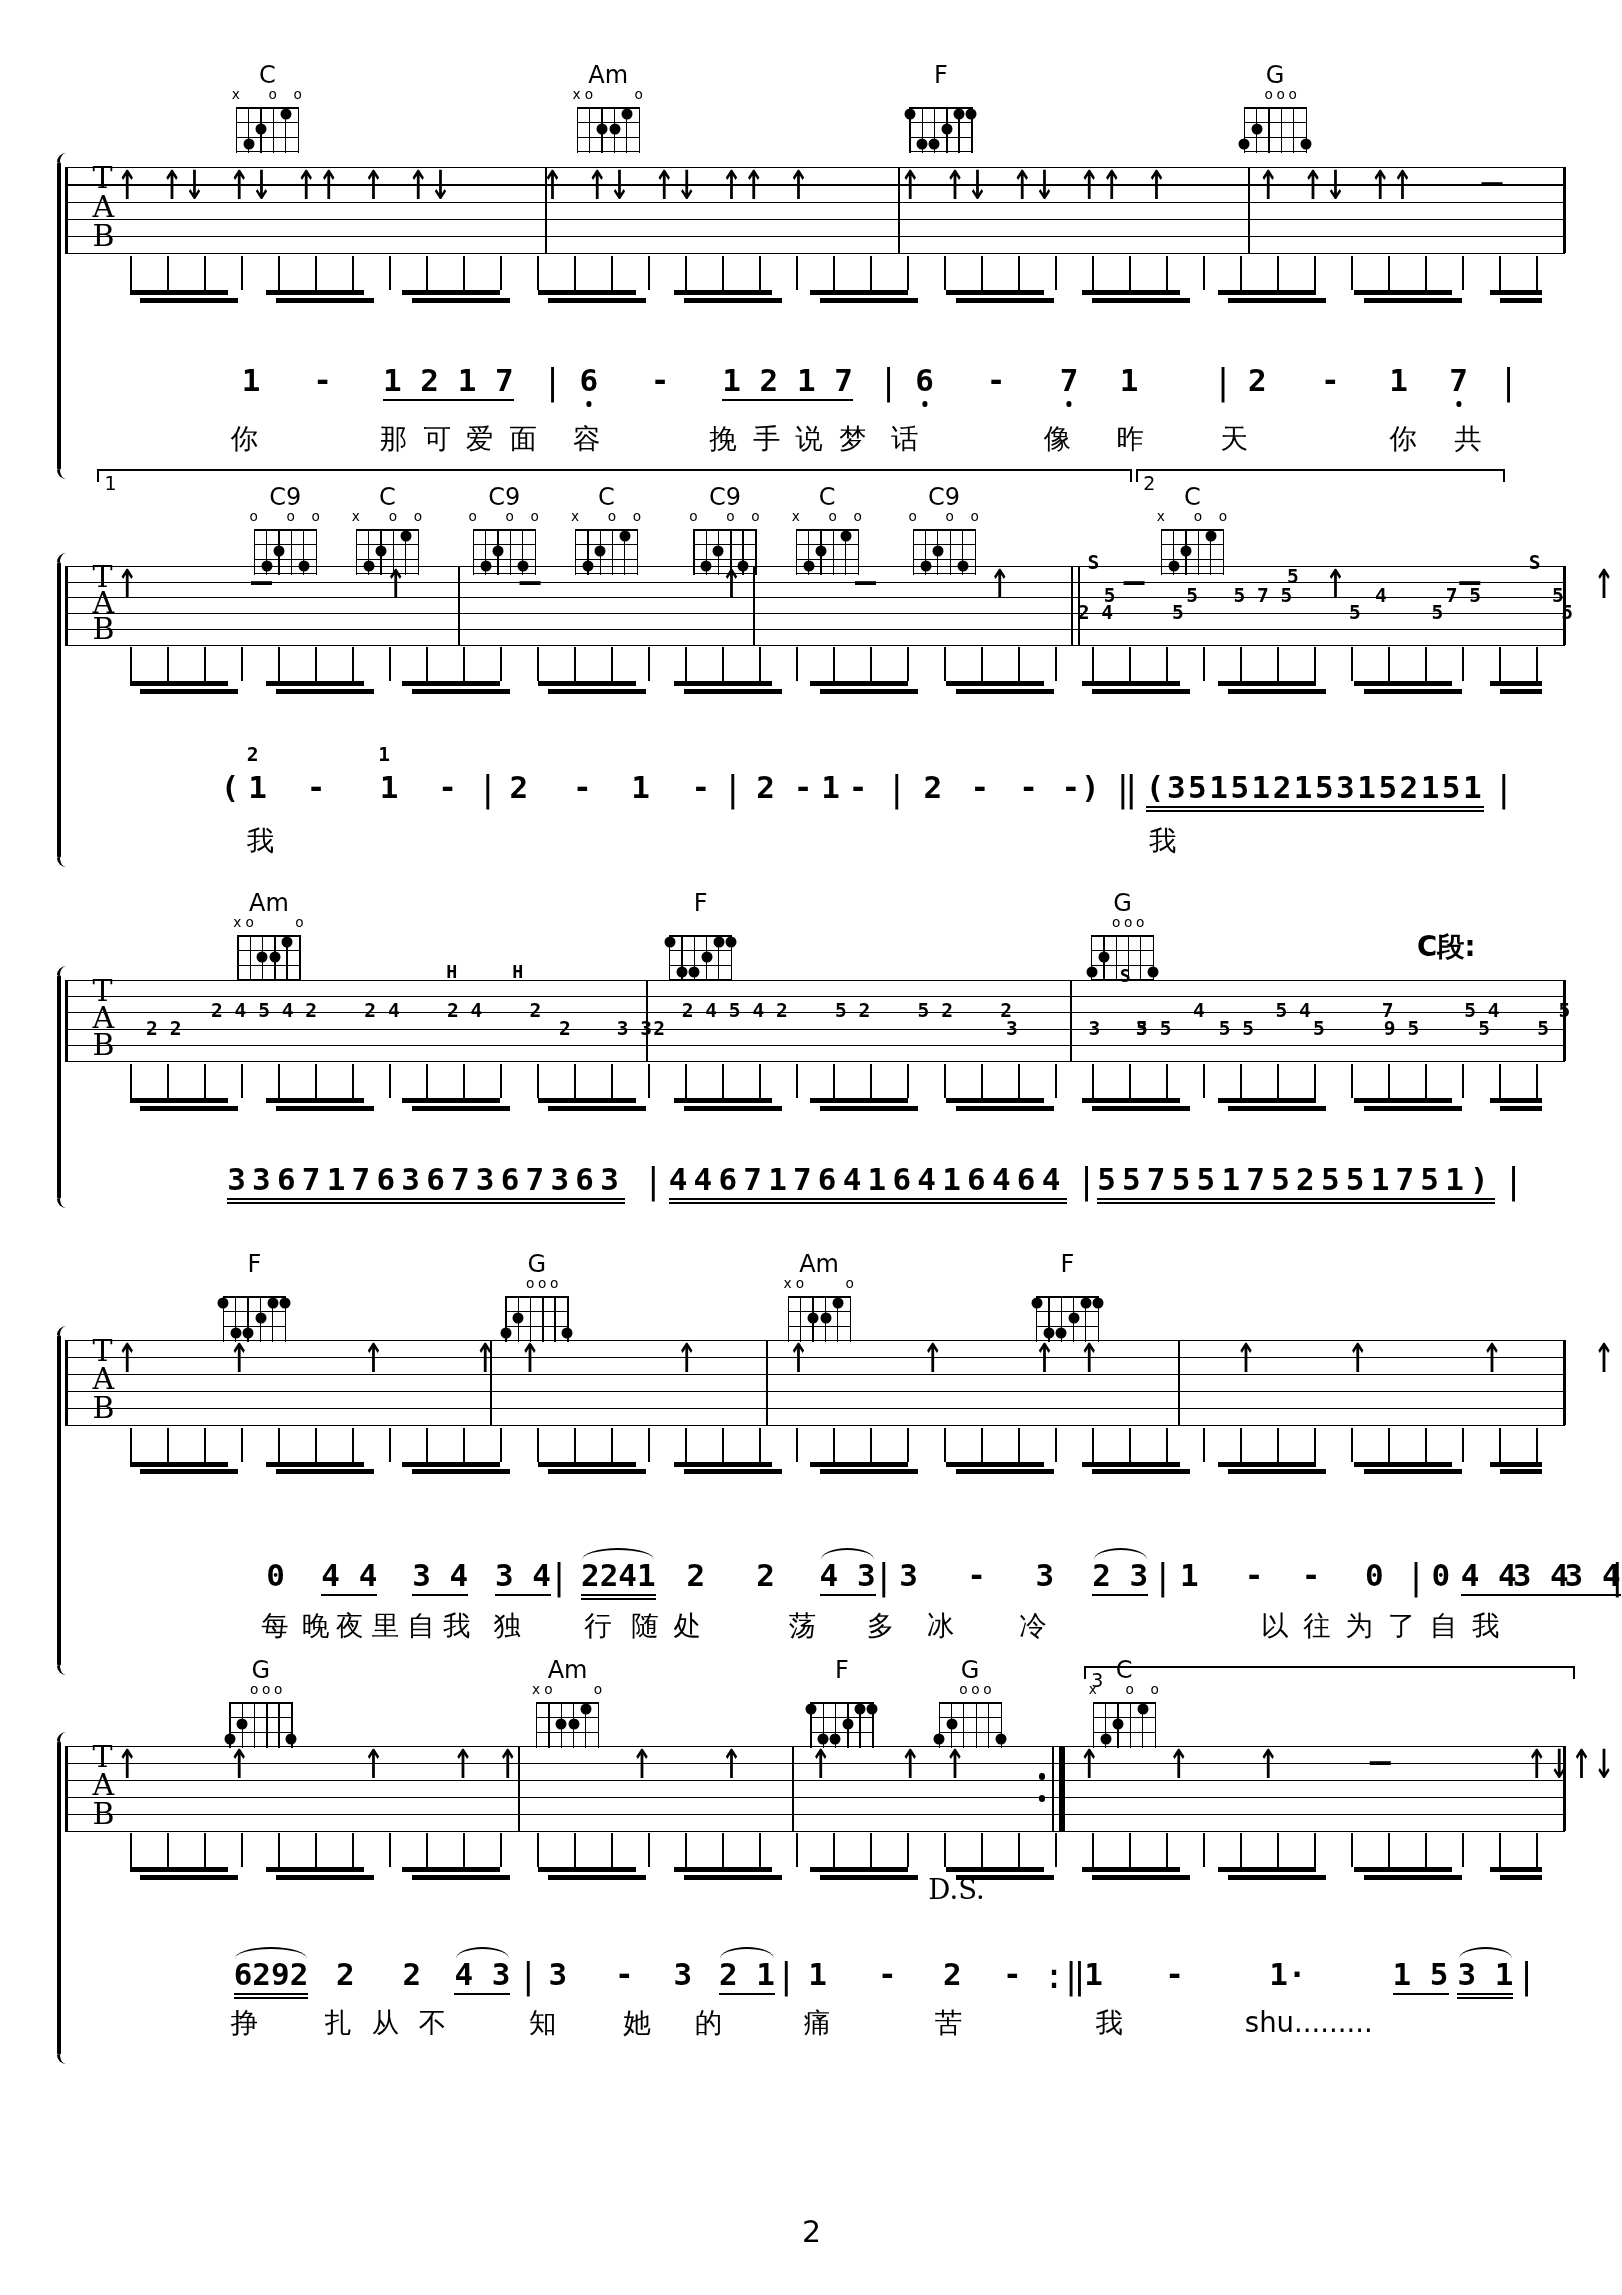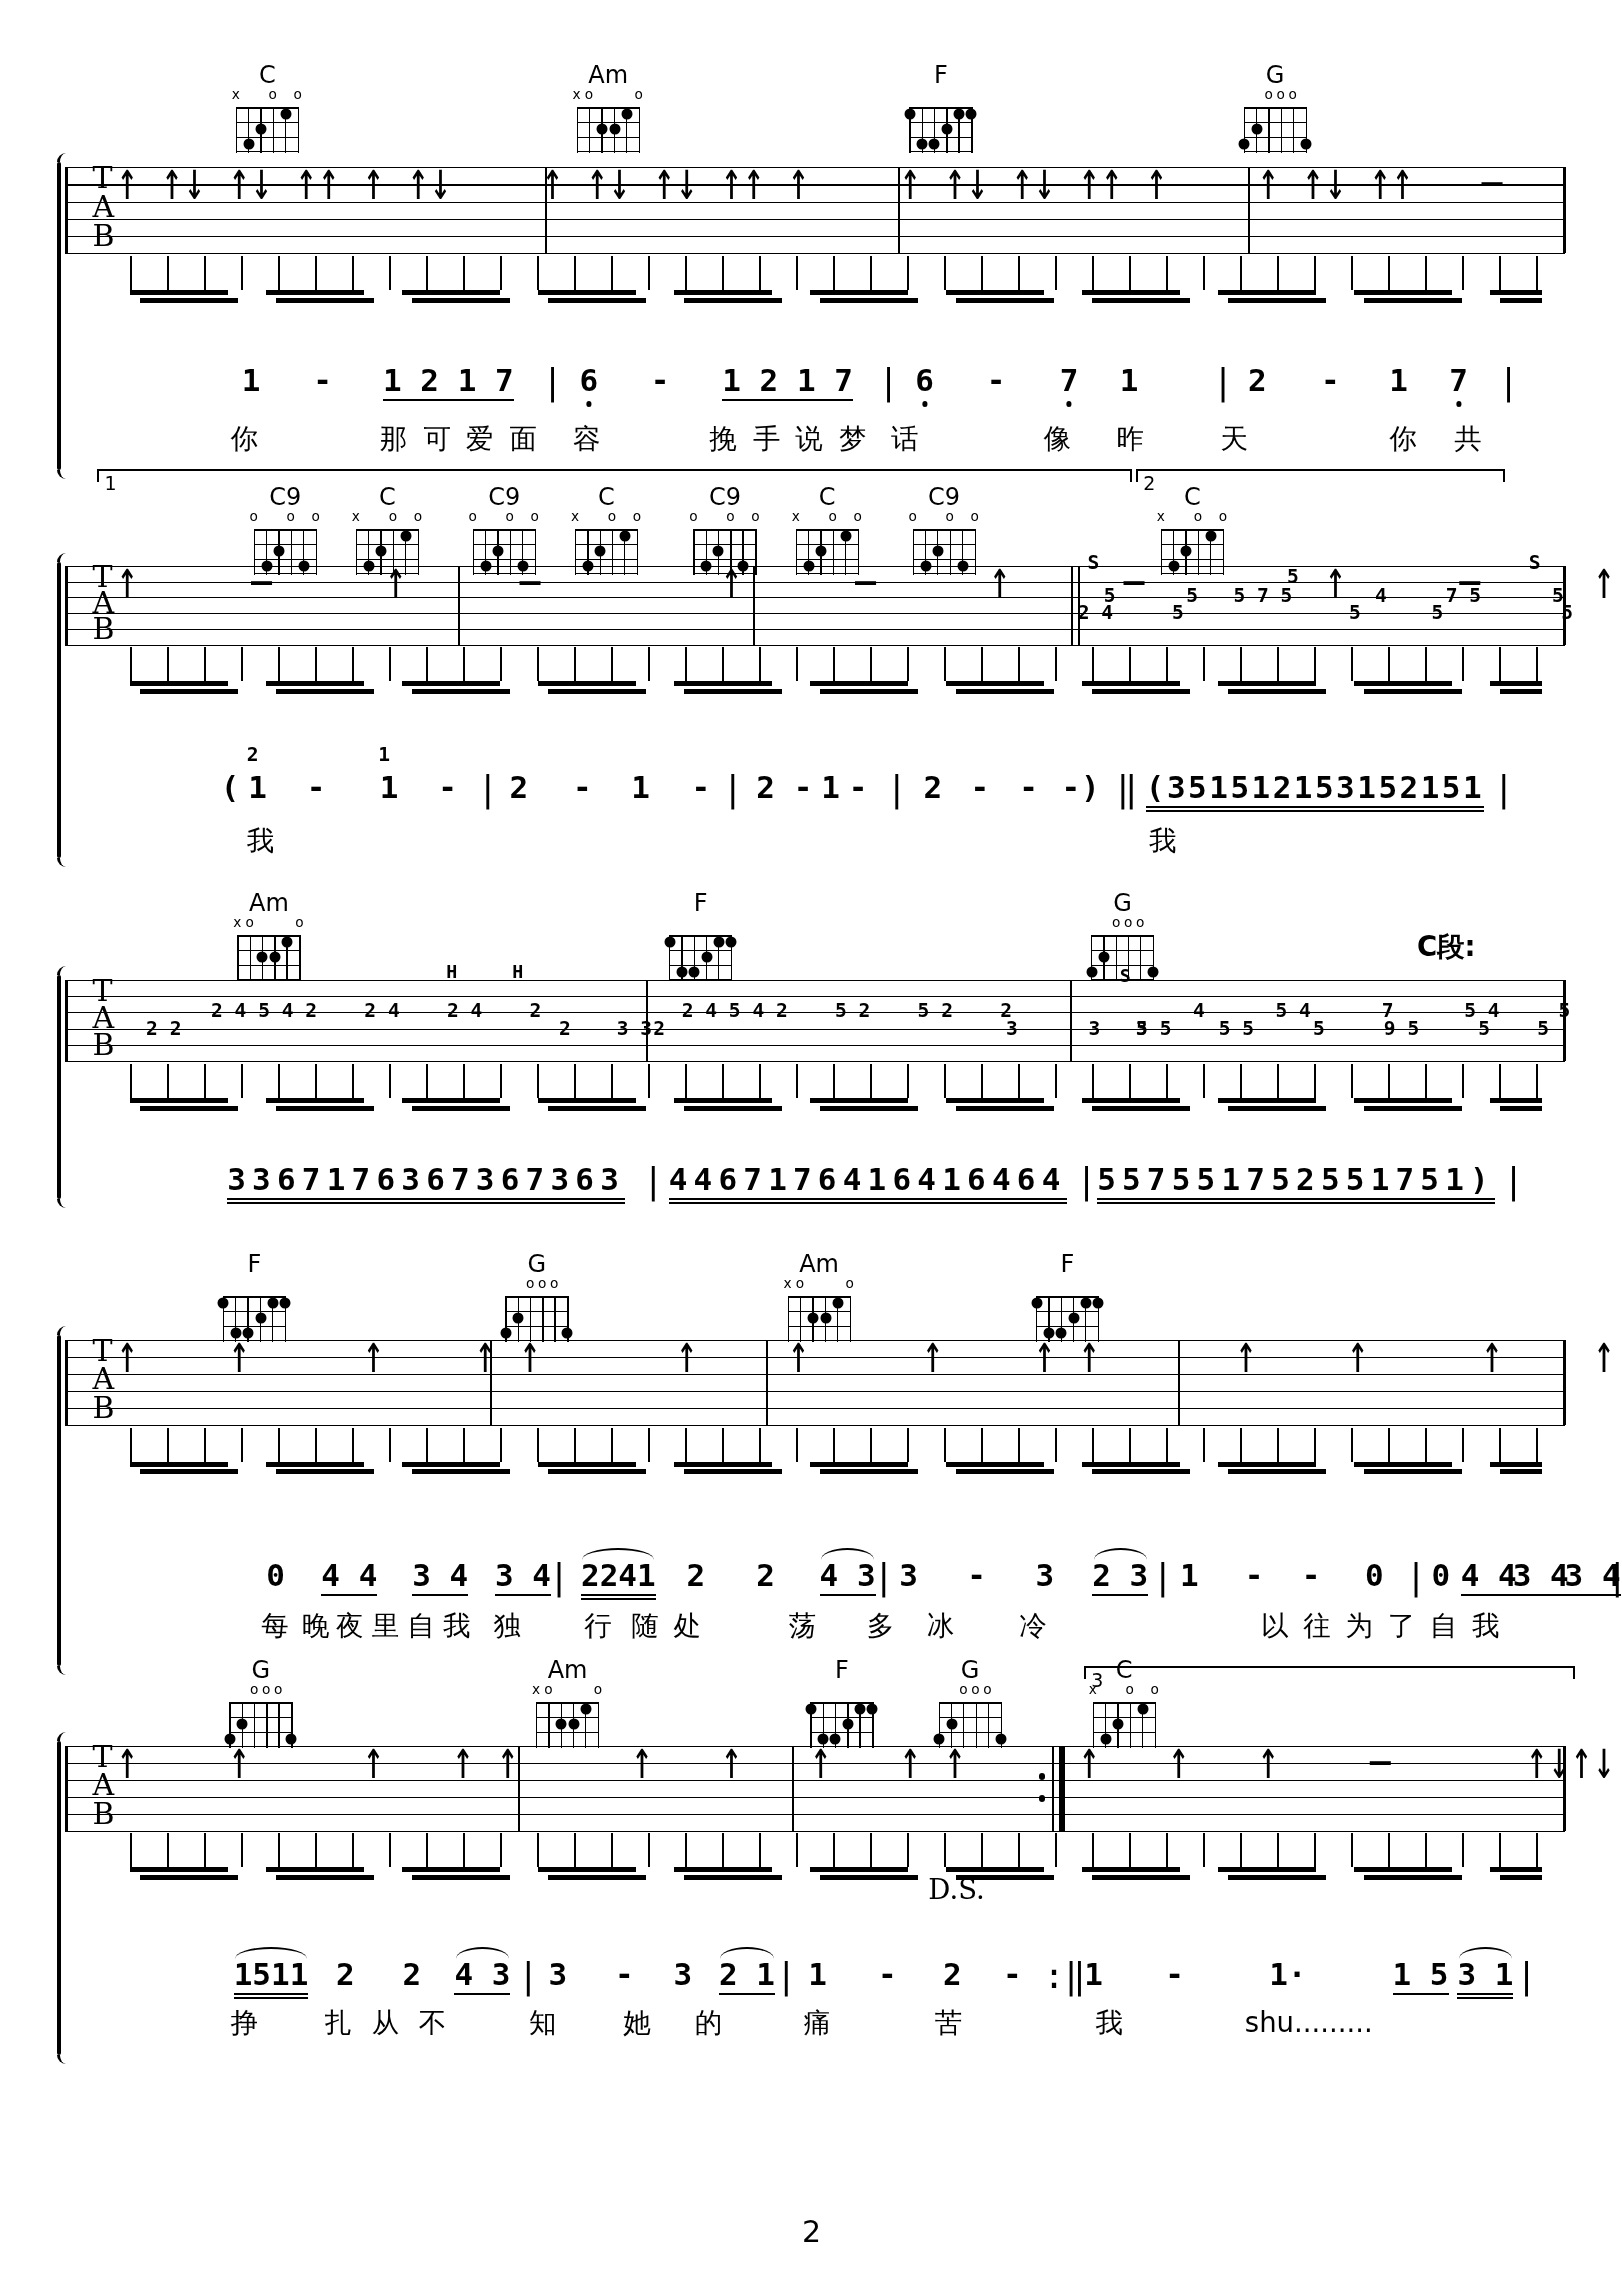--- a/index.html
+++ b/index.html
@@ -859,21 +859,21 @@
         <div class="barline" style="left: 48.8%; top: 0px; height: 85px;"></div>
         <div class="barline" style="left: 64.8%; top: 0px; height: 85px;"></div>
         <div class="barline thick" style="left: 65.25%; top: 0px; height: 85px;"></div>
         <div class="rdot" style="left: 64%; top: 27px;"></div>
         <div class="rdot" style="left: 64%; top: 49px;"></div>
         <div class="arrows" style="left: 7.2%; top: -13px;">↑    ↑     ↑   ↑ ↑     ↑   ↑   ↑   ↑ ↑     ↑   ↑   ↑    –      ↑↓↑↓ ↑↑  ↑   ↓↑  ↓↑ ↑↑</div>
       </div>
       <div class="stems" style="left: 8%; right: 5%; top: 1833px;"></div>
       <div class="beam" style="left: 8%; right: 5%; top: 1867px;"></div>
       <div class="beam" style="left: 8.6%; right: 5%; top: 1875px;"></div>
-      <div class="tok u2 tie" style="left: 14.4%; top: 1959px;">1511</div>
+      <div class="tok u2 tie" style="left: 14.4%; top: 1959px;">6292</div>
       <div class="tok" style="left: 20.7%; top: 1959px;">2</div>
       <div class="tok" style="left: 24.8%; top: 1959px;">2</div>
       <div class="tok u1 tie" style="left: 28%; top: 1959px;">4 3</div>
       <div class="tok bar" style="left: 31.9%; top: 1959px;">|</div>
       <div class="tok" style="left: 33.8%; top: 1959px;">3</div>
       <div class="tok dash" style="left: 37.9%; top: 1959px;">-</div>
       <div class="tok" style="left: 41.5%; top: 1959px;">3</div>
       <div class="tok u1 tie" style="left: 44.3%; top: 1959px;">2 1</div>
       <div class="tok bar" style="left: 47.8%; top: 1959px;">|</div>
       <div class="tok" style="left: 49.8%; top: 1959px;">1</div>

